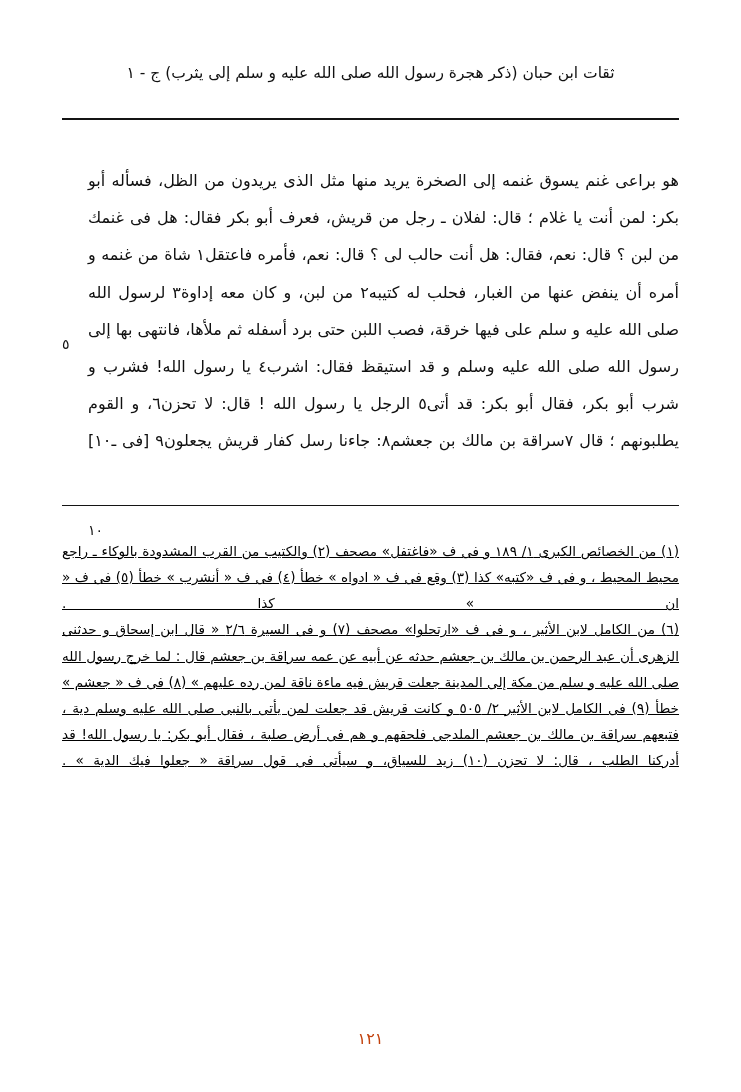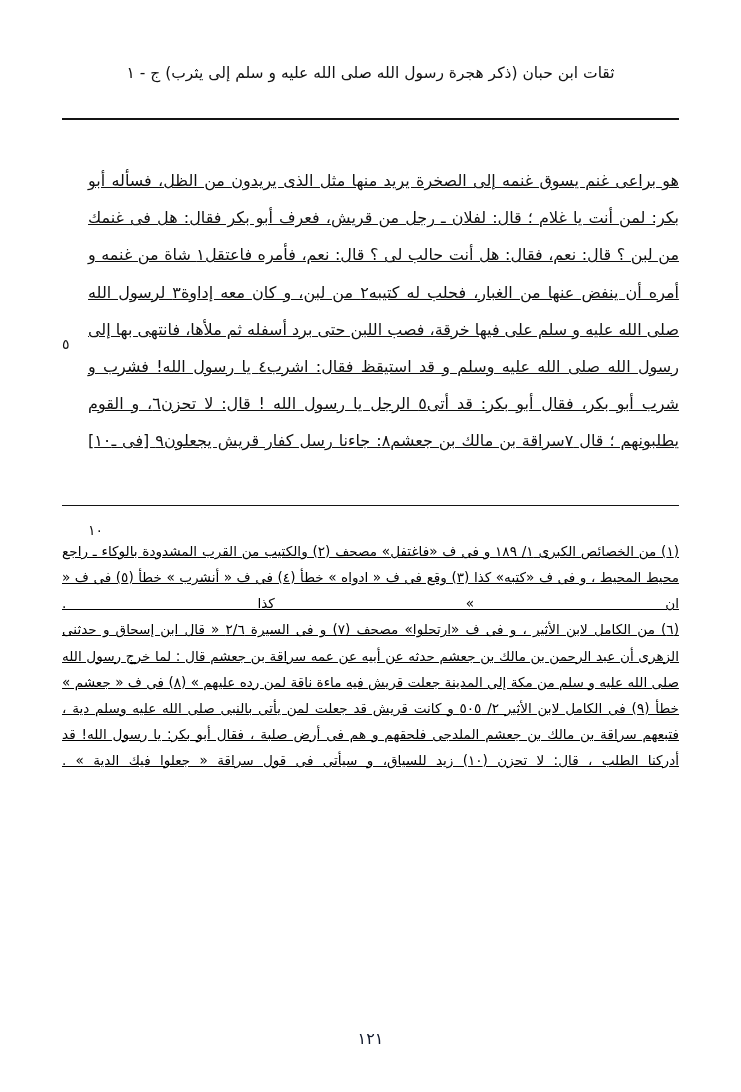--- a/index.html
+++ b/index.html
@@ -49,21 +49,20 @@
   .body-text {
     font-size: 16px;
     line-height: 2.32;
     text-align: justify;
     text-align-last: justify;
     color: #101010;
     padding-left: 26px;
   }
   .body-text p {
     margin: 0;
-    text-decoration: underline;
   }
   
   .gutter {
     position: absolute;
     left: 0;
     top: 0;
     width: 24px;
     height: 100%;
     font-size: 14px;
     color: #101010;
@@ -96,21 +95,21 @@
   }
   .footnotes p {
     margin: 0;
   }
   
   .page-number {
     margin-top: auto;
     text-align: center;
     font-size: 16px;
     padding-bottom: 24px;
-    color: #0f172a;
+    color: #c2410c;
   }
   
   .body-text, .footnotes, .header, .page-number {
     font-family: "DejaVu Sans", sans-serif;
   }
 </style>
 </head>
 <body>
 
 <div class="page">

